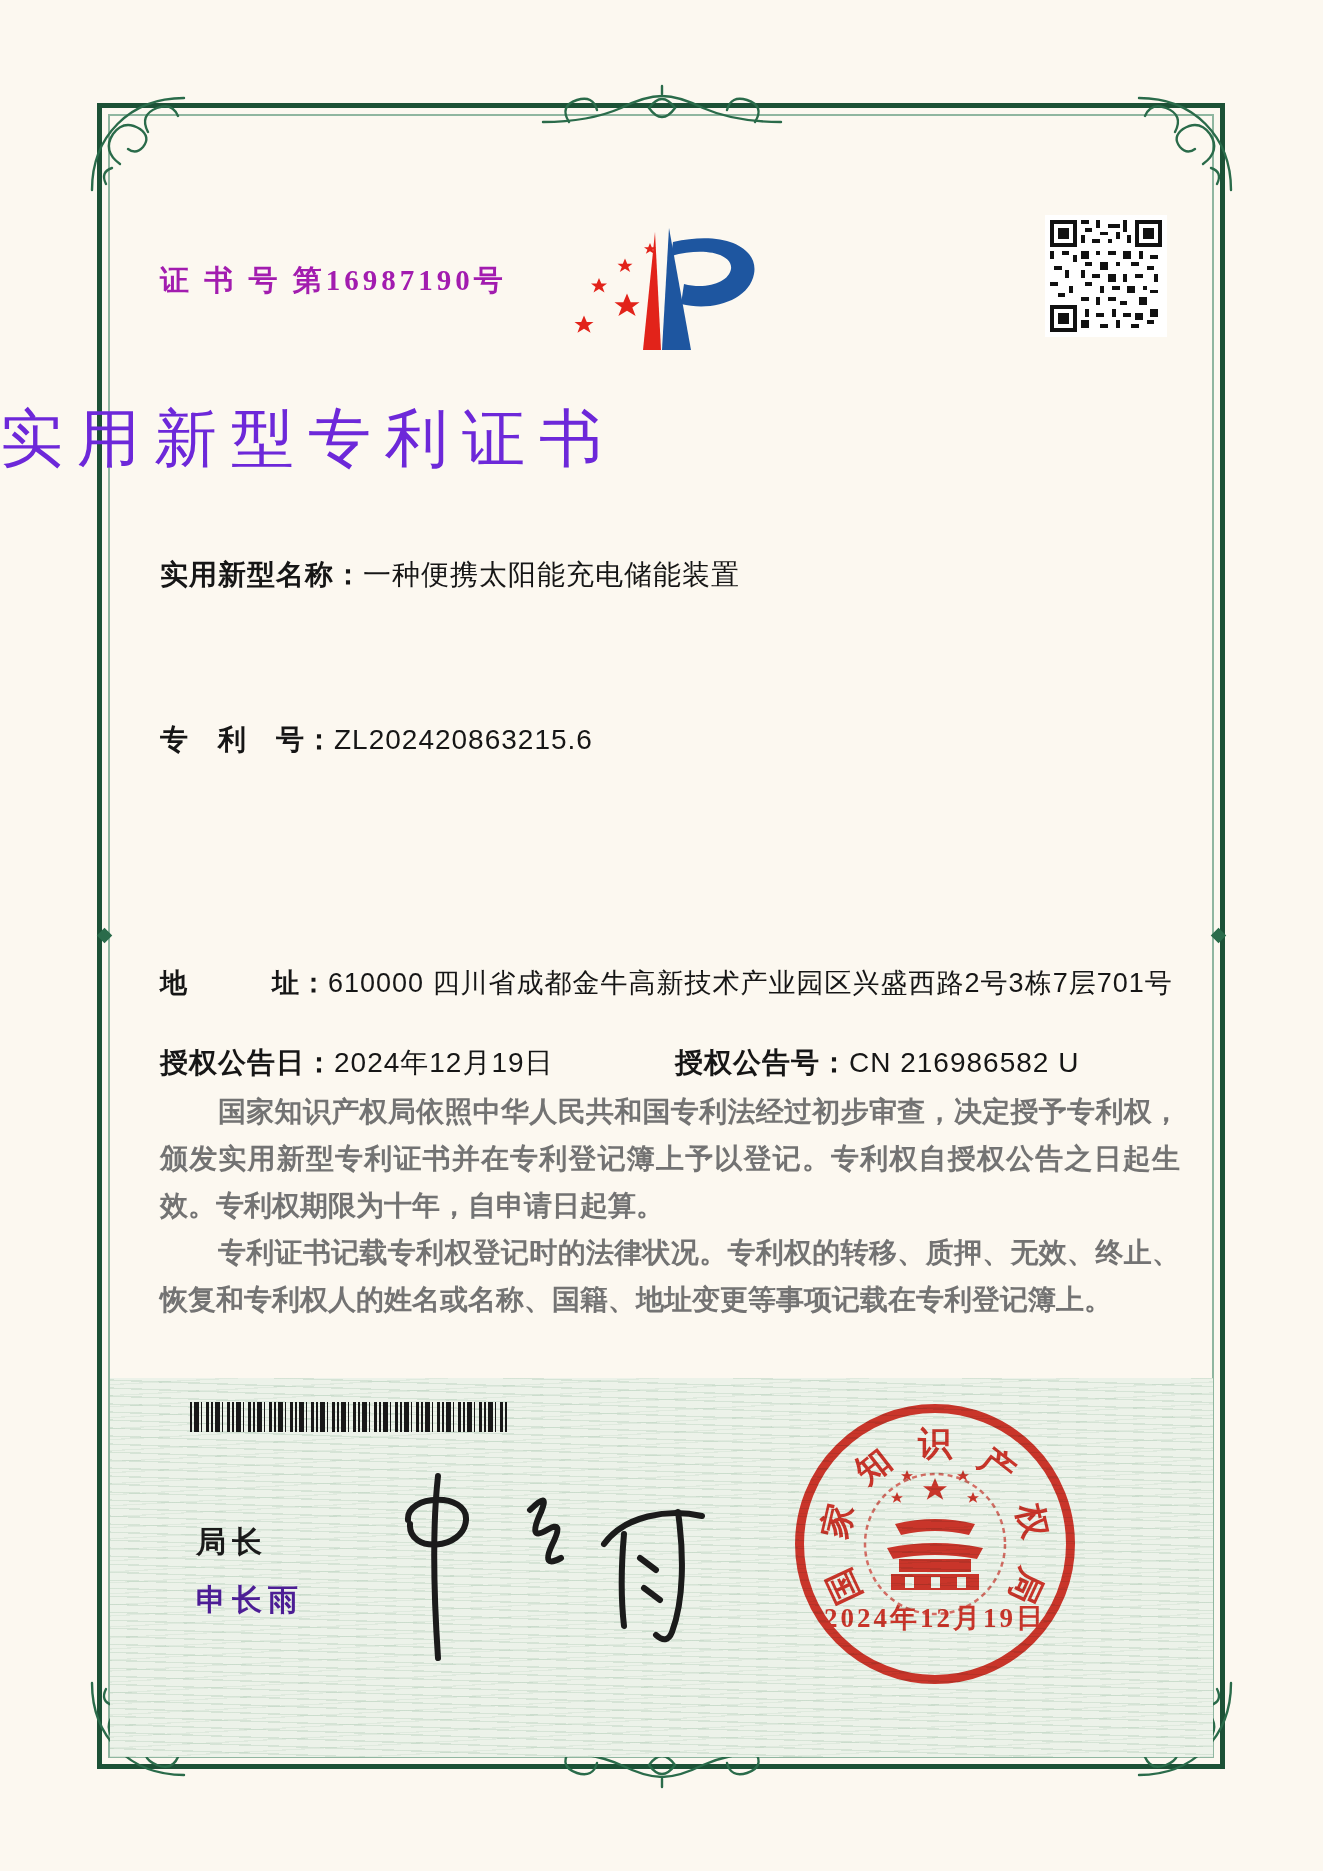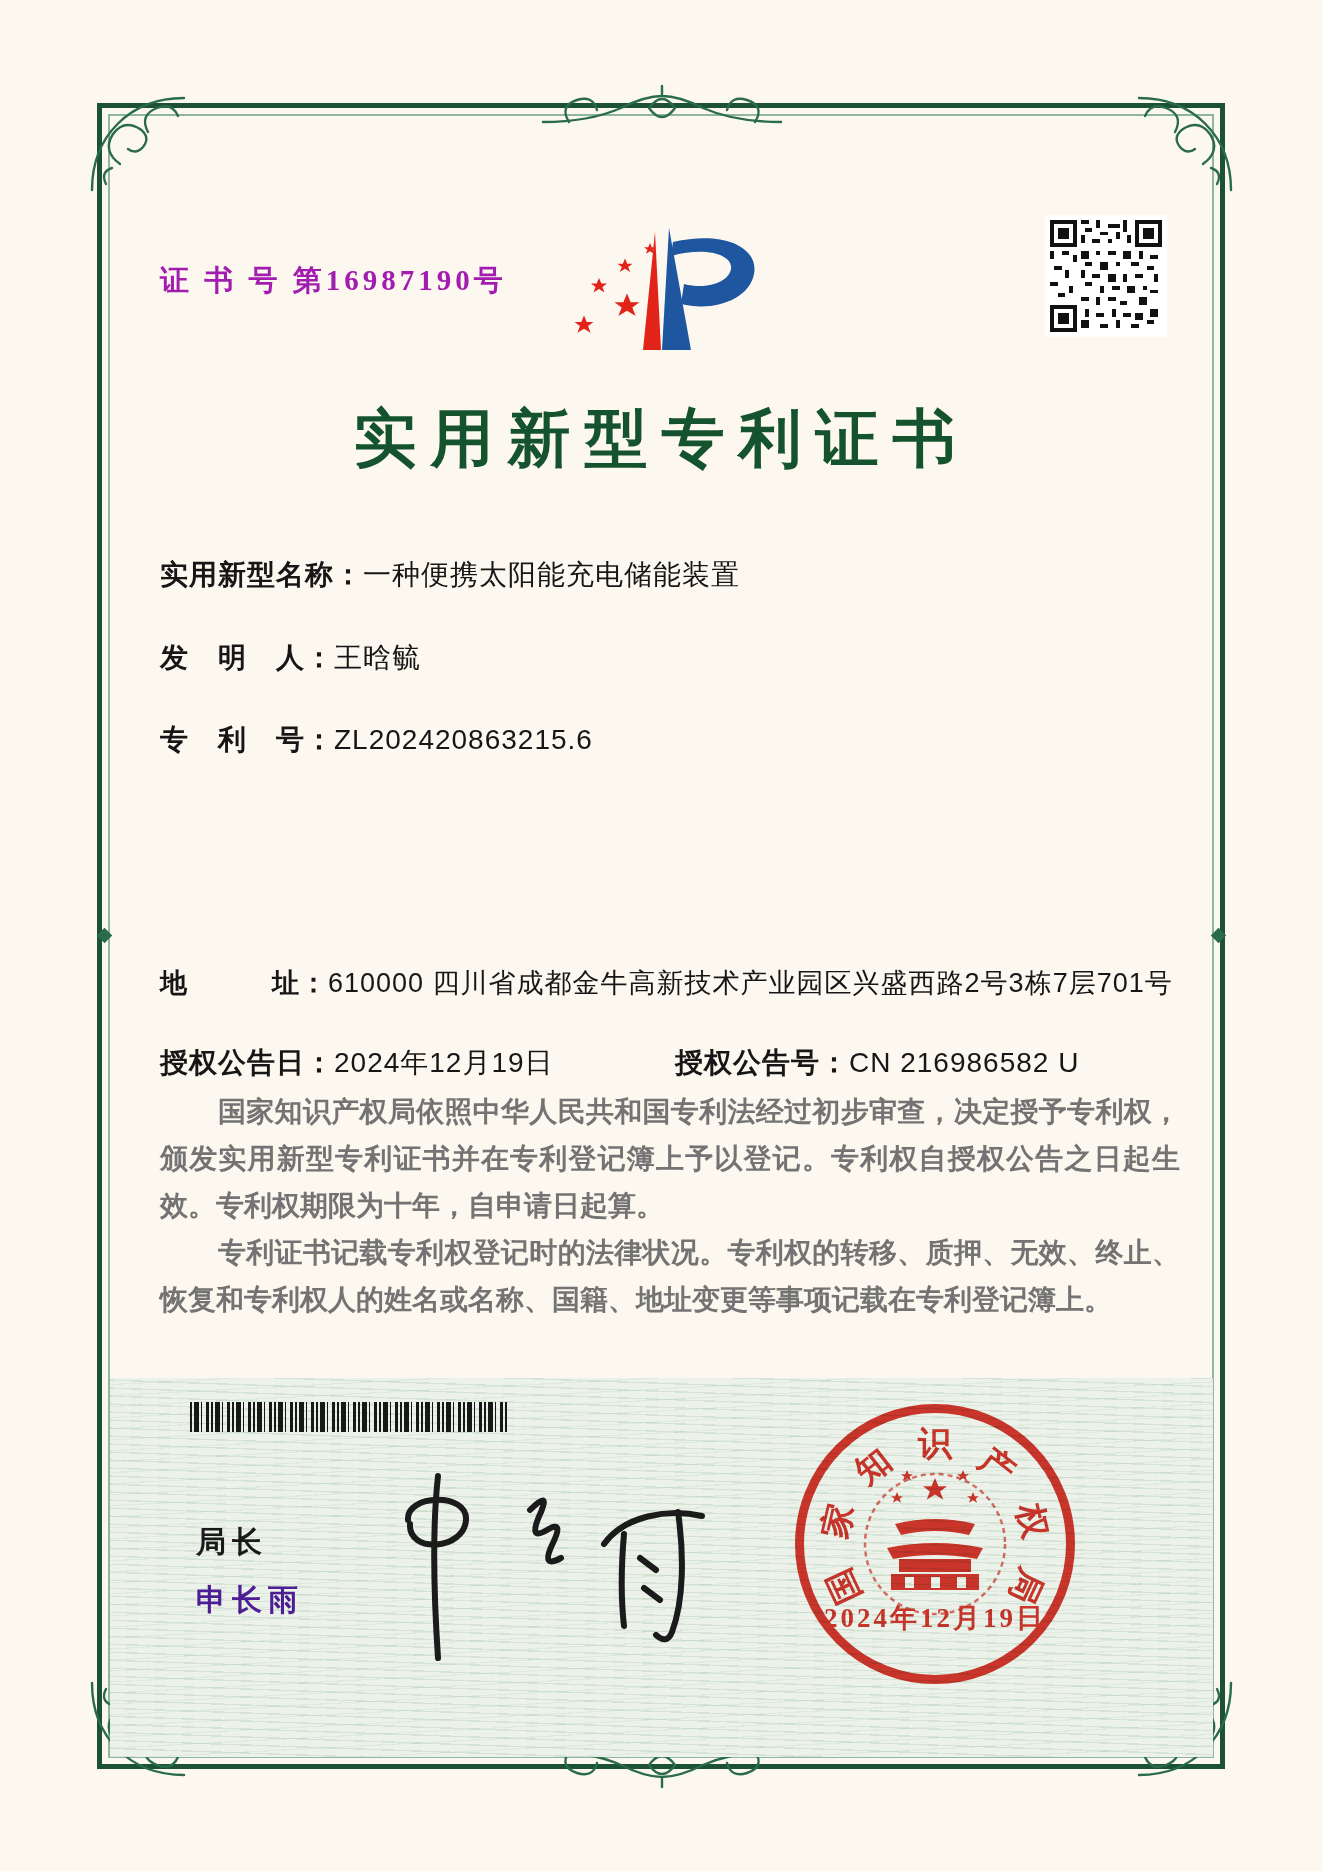--- a/index.html
+++ b/index.html
@@ -40,22 +40,22 @@
   }
   .logo{position:absolute; left:557px; top:222px; width:210px; height:130px;}
   .qr{
     position:absolute; left:1045px; top:215px; width:122px; height:122px;
     background:#fff; padding:5px; box-sizing:border-box;
   }
   .qr svg{width:100%; height:100%; display:block;}
 
   .title{
     position:absolute; left:0; top:396px; width:100%;
-    text-align:center; font-family:"Liberation Serif","DejaVu Serif",serif;
-    font-size:63px; font-weight:700; letter-spacing:14px; color:#14532d;
+    font-family:"Liberation Serif","DejaVu Serif",serif;
+    font-size:63px; font-weight:400; letter-spacing:14px; color:#6d28d9;
   }
 
   
   .row{
     position:absolute; left:160px; white-space:nowrap;
     font-size:28px; font-weight:700; color:#161616; letter-spacing:1px;
   }
   .row .val{font-weight:400;}
   .r1{top:556px;} .r2{top:639px;} .r3{top:721px;} .r4{top:803px;}
   .r5{top:885px;} .r6{top:965px; font-size:27px;}
@@ -221,21 +221,20 @@
                  M8,20h2v1h-2z M12,20h1v2h-1z M15,20h2v1h-2z M18,21h2v1h-2z M23,20h2v2h-2z
                  M9,23h1v2h-1z M12,24h2v1h-2z M16,23h1v2h-1z M19,24h2v1h-2z M22,24h2v2h-2z M26,23h2v2h-2z
                  M8,26h2v2h-2z M13,27h2v1h-2z M17,26h1v2h-1z M21,27h2v1h-2z M25,26h2v1h-2z"></path>
       </g>
     </svg>
   </div>
 
   <div class="title">实用新型专利证书</div>
 
   <div class="row r1"><span>实用新型名称：</span><span class="val">一种便携太阳能充电储能装置</span></div>
-  <div class="row r2"><span>发　明　人：</span><span class="val">王晗毓</span></div>
   <div class="row r3"><span>专　利　号：</span><span class="val">ZL202420863215.6</span></div>
   <div class="row r6"><span>地　　　址：</span><span class="val">610000 四川省成都金牛高新技术产业园区兴盛西路2号3栋7层701号</span></div>
   <div class="row grant-left"><span>授权公告日：</span><span class="val">2024年12月19日</span></div>
   <div class="row grant-right"><span>授权公告号：</span><span class="val">CN 216986582 U</span></div>
 
   <div class="legal">
     <p>国家知识产权局依照中华人民共和国专利法经过初步审查，决定授予专利权，颁发实用新型专利证书并在专利登记簿上予以登记。专利权自授权公告之日起生效。专利权期限为十年，自申请日起算。</p>
     <p>专利证书记载专利权登记时的法律状况。专利权的转移、质押、无效、终止、恢复和专利权人的姓名或名称、国籍、地址变更等事项记载在专利登记簿上。</p>
   </div>
 

